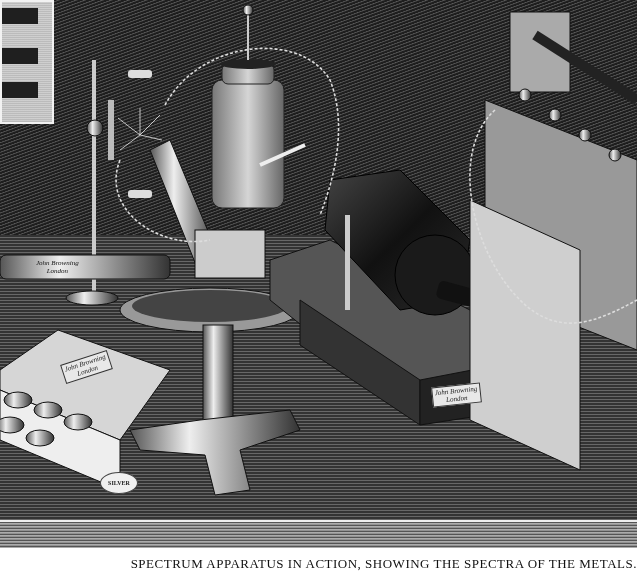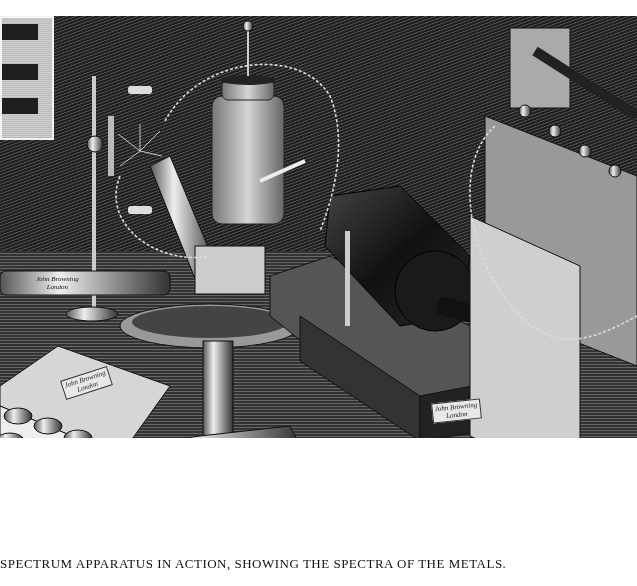--- a/index.html
+++ b/index.html
@@ -1,38 +1,38 @@
 <!DOCTYPE html>
 <html><head>
 <meta charset="utf-8">
 <style>
   html, body { margin: 0; padding: 0; background: #ffffff; }
   body { width: 637px; height: 586px; overflow: hidden; position: relative; font-family: "Liberation Serif", serif; }
-  .plate { position: absolute; left: 0; top: 0; width: 637px; height: 422px; overflow: hidden; background: #2a2a2a; margin-top: 16px; }
+  .plate { position: absolute; left: 0; top: 0; width: 637px; height: 548px; overflow: hidden; background: #2a2a2a; }
   .wall {
     position: absolute; left: 0; top: 0; width: 637px; height: 240px;
     background: repeating-linear-gradient(160deg, #1e1e1e 0px, #1e1e1e 1.5px, #5a5a5a 2px, #2a2a2a 3px);
   }
   .table-top {
     position: absolute; left: 0; top: 235px; width: 637px; height: 290px;
     background: repeating-linear-gradient(0deg, #333 0px, #333 1.5px, #8a8a8a 2px, #444 3px);
   }
   .table-edge {
     position: absolute; left: 0; top: 520px; width: 637px; height: 28px;
     background: repeating-linear-gradient(0deg, #555 0, #555 1px, #cfcfcf 2px, #888 3px);
     border-top: 2px solid #eee;
   }
   .chart-board {
     position: absolute; left: 0; top: 0; width: 50px; height: 120px;
     background: repeating-linear-gradient(0deg, #bbb 0, #bbb 1px, #e2e2e2 2px);
     border: 2px solid #f2f2f2;
   }
   .chart-band { position: absolute; left: 0; width: 36px; height: 16px; background: #1f1f1f; }
   .caption {
-    position: absolute; left: 0; top: 556px; width: 637px; text-align: left;
+    position: absolute; left: 0; top: 556px; width: 637px; text-align: right;
     font-size: 13px; letter-spacing: 0.5px; color: #111;
   }
   .label-tag {
     position: absolute; background: #e8e8e8; color: #222; font-style: italic;
     font-size: 7px; line-height: 8px; text-align: center; border: 1px solid #333; padding: 1px 2px;
   }
   .silver-cap {
     position: absolute; left: 100px; top: 472px; width: 36px; height: 20px; border-radius: 50%;
     background: #f0f0f0; border: 1px solid #444; font-size: 6px; font-weight: bold; text-align: center; line-height: 20px; color: #222;
   }

